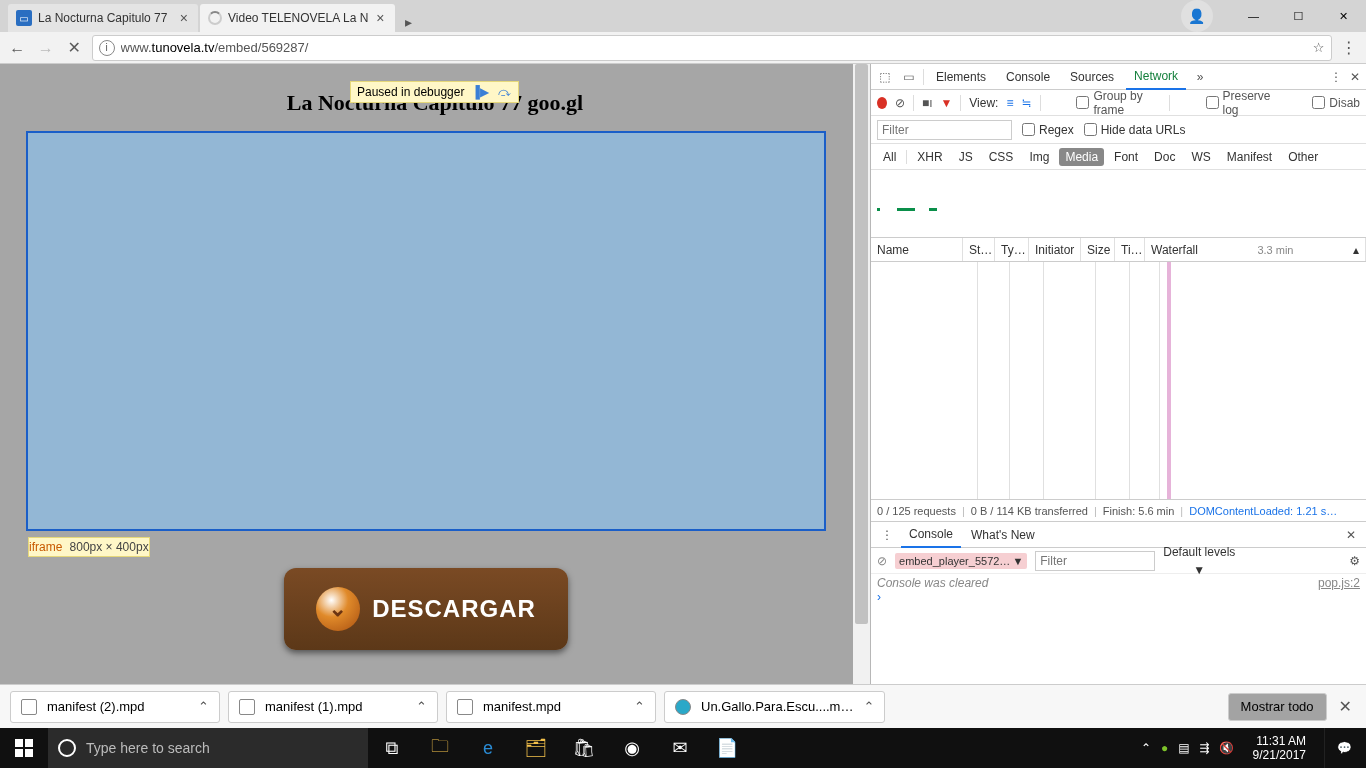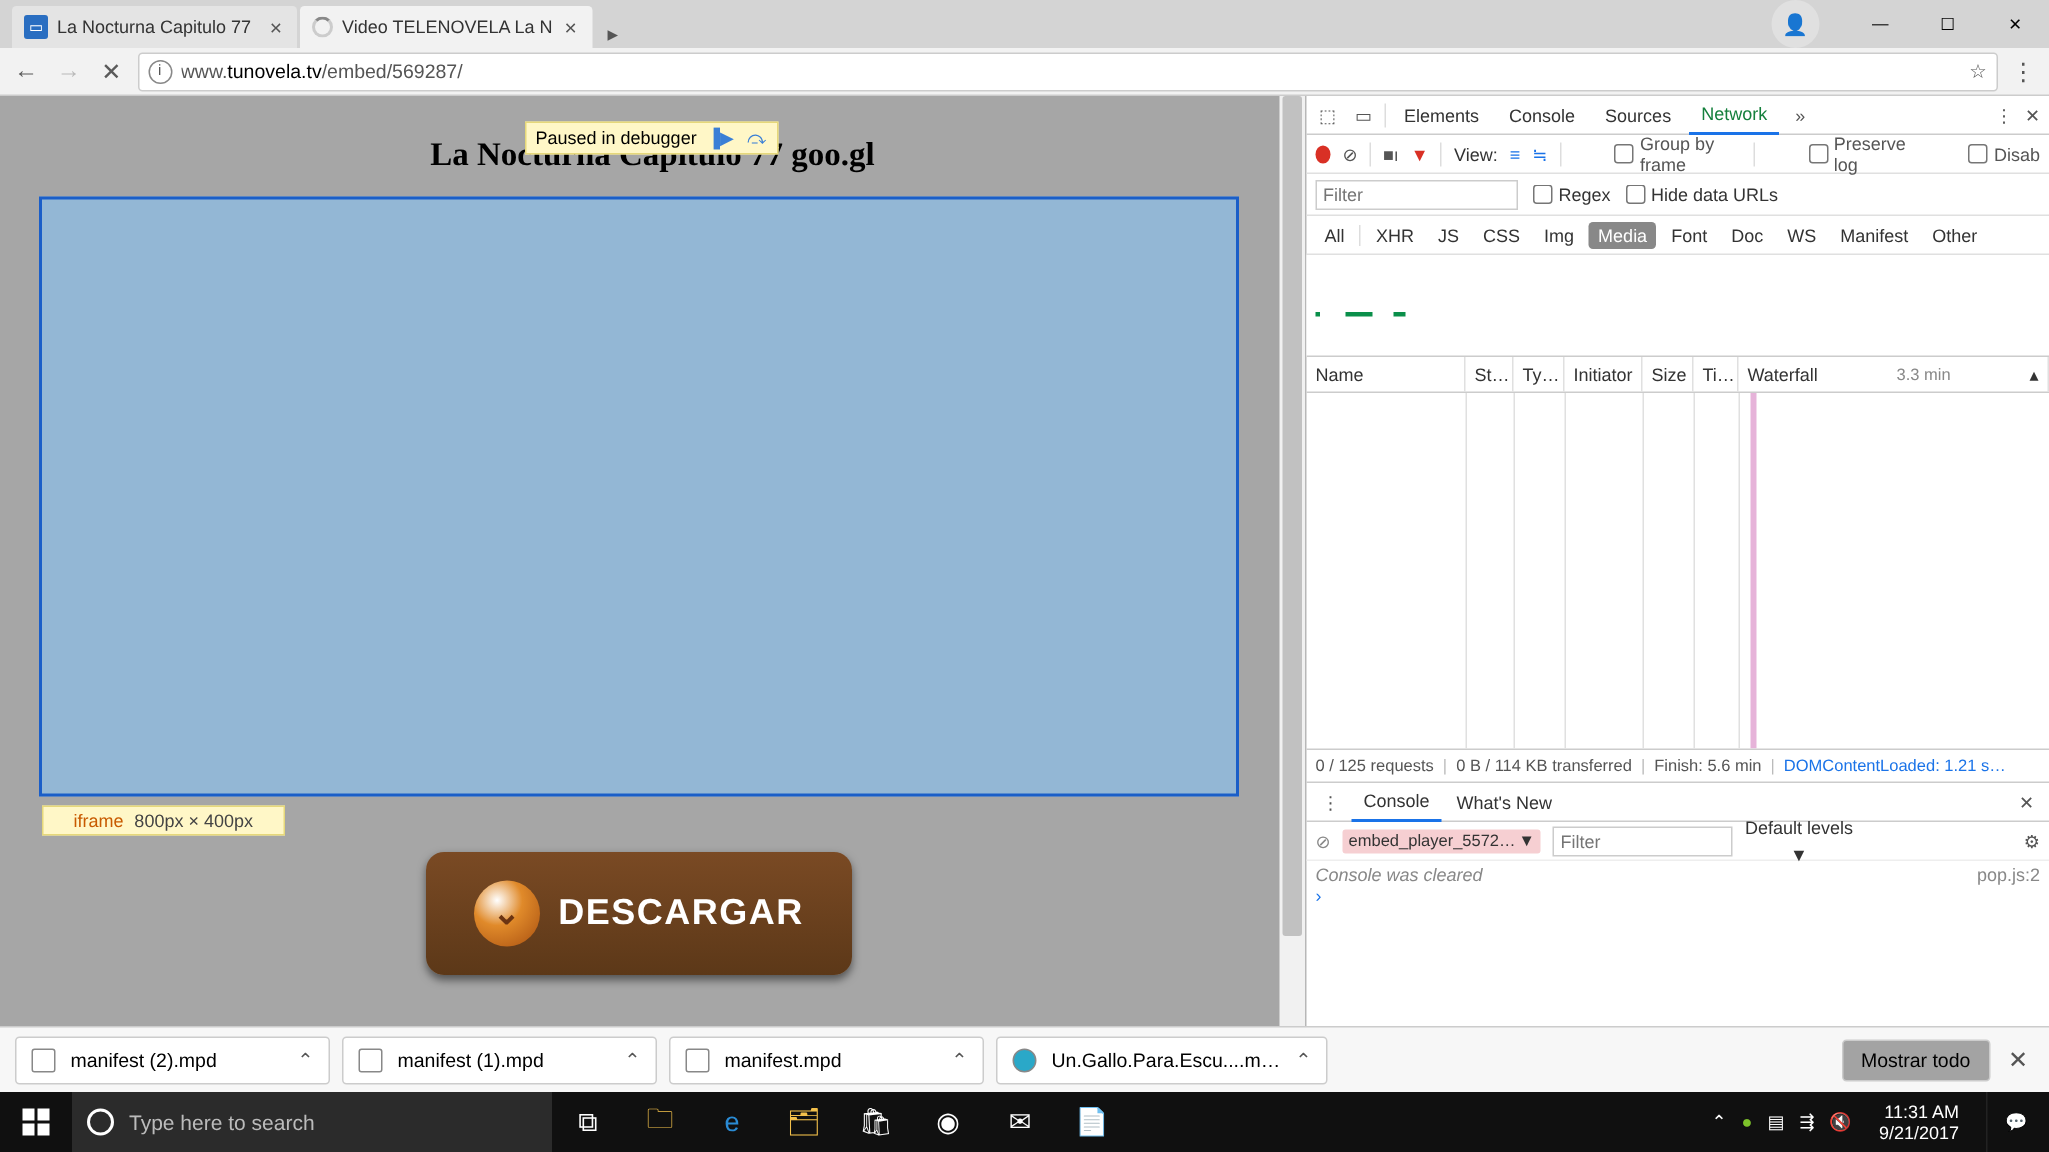--- a/index.html
+++ b/index.html
@@ -31,21 +31,21 @@
 .main { position:absolute; top:64px; left:0; right:0; bottom:0; display:flex;}
 
 
 .page { width:870px; background:#a6a6a6; position:relative; overflow:hidden;}
 .page-scroll{ position:absolute; right:0; top:0; bottom:0; width:17px; background:#f1f1f1;}
 .page-scroll .thumb{ position:absolute; left:2px; right:2px; top:0; height:560px; background:#c1c1c1; border-radius:2px;}
 .page-title { font-family:"Times New Roman", serif; font-size:22px; font-weight:bold; text-align:center; color:#000; padding-top:26px; }
 .paused { position:absolute; left:350px; top:17px; background:#fff7c7; border:1px solid #e6d87a; font-family: monospace; font-size:12px; padding:2px 6px; display:flex; align-items:center; gap:8px;}
 .paused .pbtn{ width:16px; height:16px; display:inline-flex; align-items:center; justify-content:center; color:#3a7fd6; font-size:12px;}
 .iframe-box{ position:absolute; left:26px; top:67px; width:800px; height:400px; background:#93b7d5; border:2px solid #1a5ec8; }
-.tooltip{ position:absolute; left:28px; top:473px; background:#fff7c7; border:1px solid #e6d87a; font-family: monospace; font-size:12px; padding:2px 20px;}
+.tooltip{ position:absolute; left:28px; top:473px; background:#fff7c7; border:1px solid #e6d87a; font-family: monospace; font-size:12px; padding:2px 0;}
 .tooltip .orange{ color:#c85a00;}
 .tooltip .size{ color:#444;}
 .download-btn{ position:absolute; left:284px; top:504px; width:284px; height:82px; background:linear-gradient(#7a4a24,#5c3818); border-radius:12px; box-shadow:0 3px 6px rgba(0,0,0,.5); display:flex; align-items:center; justify-content:center; gap:12px; font-family:Arial Black,Arial,sans-serif; color:#fff; font-size:24px; letter-spacing:1px; font-weight:bold;}
 .download-btn .circle{ width:44px; height:44px; border-radius:50%; background:radial-gradient(circle at 35% 30%, #fff, #e08a2a 40%, #a84f10); display:flex; align-items:center; justify-content:center; color:#6b3412; font-size:22px;}
 .status-bar{ position:absolute; left:0; bottom:0; height:20px; padding:0 8px; font-size:12px; color:#555; background:rgba(241,241,241,.95); border:1px solid #ccc; display:flex; align-items:center;}
 
 
 .devtools{ flex:1; border-left:1px solid #b7b7b7; display:flex; flex-direction:column; background:#fff; font-size:12px; color:#333;}
 .dt-tabs{ height:26px; border-bottom:1px solid #ccc; display:flex; align-items:center; padding-left:4px; gap:4px;}
 .dt-tabs .icon{ width:20px; text-align:center; color:#555; cursor:pointer;}
@@ -70,21 +70,21 @@
 .dt-types .ty.active{ background:#888; color:#fff;}
 
 .dt-timeline{ height:68px; border-bottom:1px solid #ccc; position:relative; background:#fff;}
 .dt-timeline .ticks{position:absolute; top:0; left:0; right:0; height:18px; display:flex; font-size:10px; color:#666;}
 .dt-timeline .ticks div{ flex:1; border-left:1px solid #eee; padding-left:2px;}
 .dt-timeline .marks{ position:absolute; left:6px; top:30px;}
 .dt-timeline .mk{ display:inline-block; height:3px; background:#0a8f4a; margin-right:4px;}
 
 .dt-grid-head{ height:24px; border-bottom:1px solid #ccc; display:flex; align-items:center; font-size:12px; color:#333;}
 .dt-grid-head div{ border-right:1px solid #e0e0e0; padding:0 6px; height:100%; display:flex; align-items:center; overflow:hidden;}
-.col-name{width:106px;} .col-st{width:32px;} .col-ty{width:34px;} .col-init{width:52px;} .col-size{width:34px;} .col-ti{width:30px;} .col-wf{flex:1; display:flex; align-items:center; justify-content:space-between; padding-right:8px;}
+.col-name{width:92px;} .col-st{width:32px;} .col-ty{width:34px;} .col-init{width:52px;} .col-size{width:34px;} .col-ti{width:30px;} .col-wf{flex:1; display:flex; align-items:center; justify-content:space-between; padding-right:8px;}
 .dt-grid-body{ flex:0 0 238px; position:relative; overflow:hidden; border-bottom:1px solid #ccc;}
 .dt-grid-body .vline{ position:absolute; top:0; bottom:0; width:1px; background:#e0e0e0;}
 .dt-grid-body .wf-bar{ position:absolute; top:0; bottom:0; width:4px; background:#e6b3d9;}
 
 .dt-summary{ height:22px; border-bottom:1px solid #ccc; display:flex; align-items:center; padding:0 6px; gap:6px; font-size:11px; color:#555; white-space:nowrap; overflow:hidden;}
 .dt-summary .sep2{ color:#bbb;}
 .dt-summary .blue{ color:#1a73e8;}
 
 .drawer-tabs{ height:26px; border-bottom:1px solid #ccc; display:flex; align-items:center; padding:0 4px; gap:2px;}
 .drawer-tabs .t{ padding:0 8px; height:26px; display:flex; align-items:center; cursor:pointer;}
@@ -95,21 +95,21 @@
 
 .drawer-toolbar{ height:26px; display:flex; align-items:center; padding:0 6px; gap:8px; border-bottom:1px solid #eee;}
 .drawer-toolbar .nosign{ color:#888;}
 .drawer-toolbar .ctx{ background:#f6cfd2; padding:2px 4px; border-radius:2px; display:flex; align-items:center; gap:2px; font-size:11px;}
 .drawer-toolbar input{ height:20px; border:1px solid #ccc; font-size:12px; padding:0 4px; width:120px;}
 .drawer-toolbar .levels{ display:flex; align-items:center; gap:4px;flex-direction:column;}
 .drawer-toolbar .gear{ margin-left:auto; color:#555; cursor:pointer;}
 
 .console-body{ flex:1; padding:2px 6px; font-family: Consolas, monospace; font-size:12px; overflow:hidden;}
 .console-body .line{ display:flex; justify-content:space-between; color:#888; font-style:italic;}
-.console-body .right{ color:#888; font-style:normal;}
+.console-body .right{ color:#888; text-decoration:underline; font-style:normal;}
 .console-body .prompt{ color:#1a73e8; font-style:normal;}
 
 
 .downloads{ position:absolute; left:0; right:0; bottom:40px; height:44px; background:#f7f7f7; border-top:1px solid #ccc; display:flex; align-items:center; padding:0 10px; gap:8px;}
 .dl-item{ border:1px solid #ccc; background:#fff; height:32px; border-radius:3px; display:flex; align-items:center; padding:0 10px; gap:10px; font-size:13px; cursor:pointer; min-width:210px;}
 .dl-item .ico{ width:16px; height:16px; border:1px solid #888; border-radius:2px;}
 .dl-item .ico.circle{ border-radius:50%; background:#2aa8c8;}
 .dl-item .chev{ color:#555; margin-left:auto;}
 .dl-item.alt{ min-width:200px;}
 .downloads .spacer{flex:1;}

